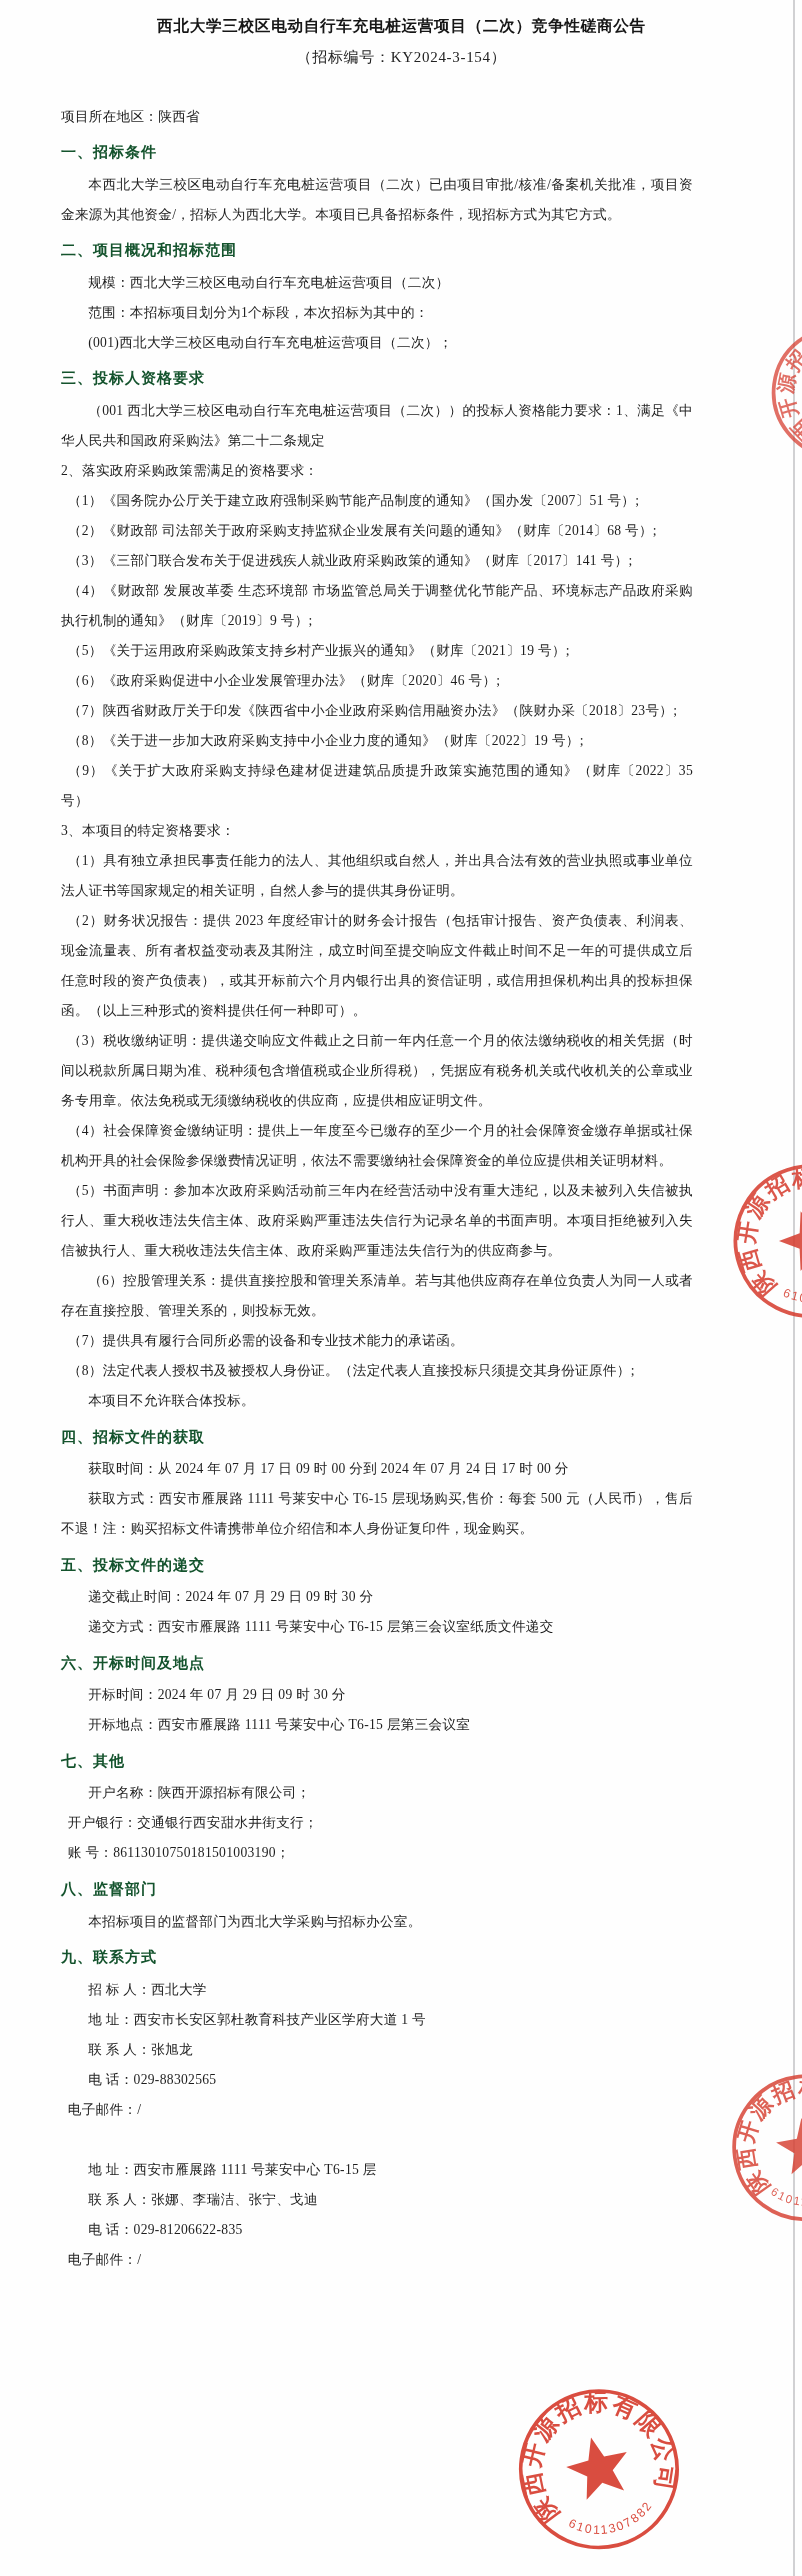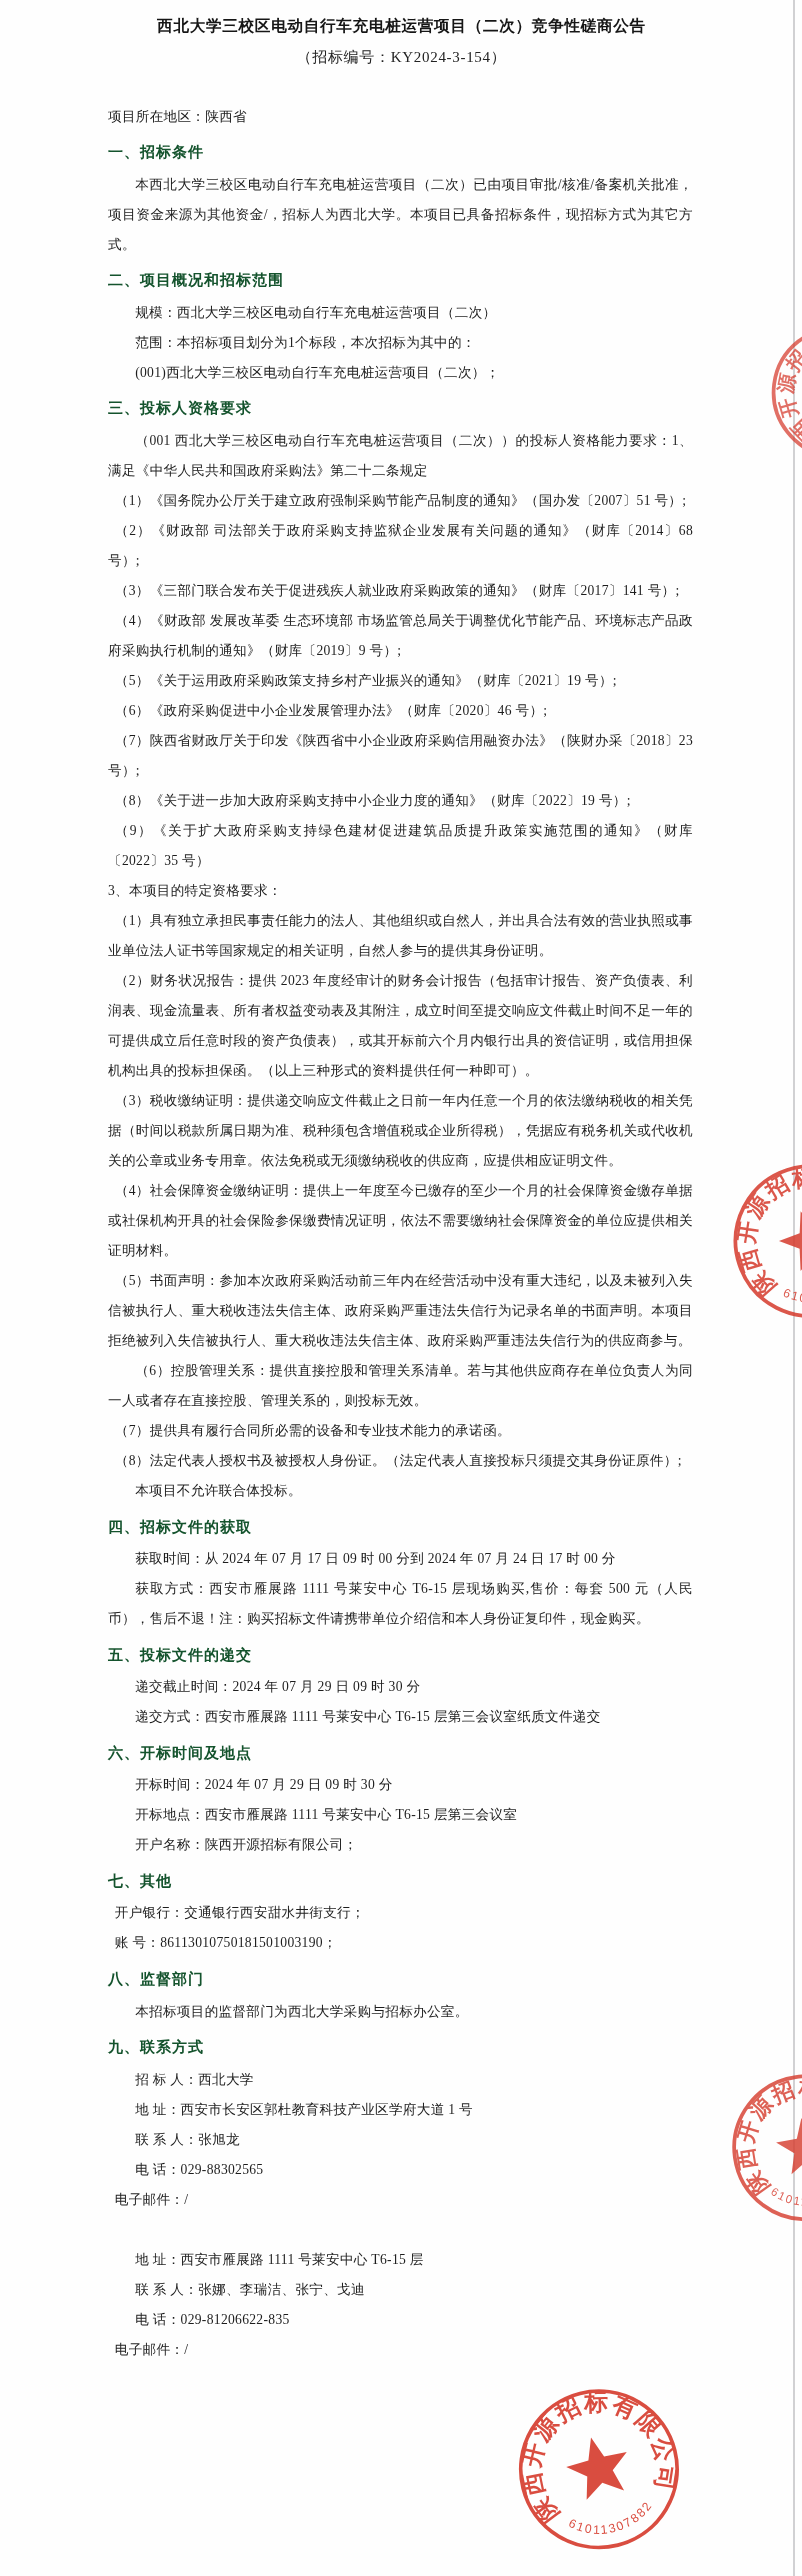--- a/index.html
+++ b/index.html
@@ -20,21 +20,21 @@
     margin:15px 102px 0 102px;
     font-size:15.6px;font-weight:700;line-height:22px;
     text-align:center;letter-spacing:0.7px;color:#161616;
   }
   .doc-subtitle{
     margin:9.5px 102px 35px 102px;
     font-size:15px;font-weight:400;line-height:20.4px;
     text-align:center;letter-spacing:0.7px;color:#222;
   }
   .doc-body{
-    padding:0 110px 0 108px;
+    padding:0 110px 0 61px;
     font-size:13.6px;line-height:30px;
     text-align:justify;letter-spacing:0.3px;
   }
   .blk{margin:0;text-indent:0;}
   .ind05{text-indent:.5em;}
   .ind2{text-indent:2em;}
   .blk-h{
     margin:5.4px 0 2.7px 0;
     font-size:15px;font-weight:700;letter-spacing:1px;color:#14532d;
   }
@@ -56,20 +56,21 @@
   <div class="doc-body" id="doc-body">
       <div class="blk">项目所在地区：陕西省</div>
       <div class="blk blk-h">一、招标条件</div>
       <div class="blk ind2">本西北大学三校区电动自行车充电桩运营项目（二次）已由项目审批/核准/备案机关批准，项目资金来源为其他资金/，招标人为西北大学。本项目已具备招标条件，现招标方式为其它方式。</div>
       <div class="blk blk-h">二、项目概况和招标范围</div>
       <div class="blk ind2">规模：西北大学三校区电动自行车充电桩运营项目（二次）</div>
       <div class="blk ind2">范围：本招标项目划分为1个标段，本次招标为其中的：</div>
       <div class="blk ind2">(001)西北大学三校区电动自行车充电桩运营项目（二次）；</div>
       <div class="blk blk-h">三、投标人资格要求</div>
       <div class="blk ind2">（001 西北大学三校区电动自行车充电桩运营项目（二次））的投标人资格能力要求：1、满足《中华人民共和国政府采购法》第二十二条规定</div>
+      <div class="blk">2、落实政府采购政策需满足的资格要求：</div>
       <div class="blk ind05">（1）《国务院办公厅关于建立政府强制采购节能产品制度的通知》（国办发〔2007〕51 号）;</div>
       <div class="blk ind05">（2）《财政部 司法部关于政府采购支持监狱企业发展有关问题的通知》（财库〔2014〕68 号）;</div>
       <div class="blk ind05">（3）《三部门联合发布关于促进残疾人就业政府采购政策的通知》（财库〔2017〕141 号）;</div>
       <div class="blk ind05">（4）《财政部 发展改革委 生态环境部 市场监管总局关于调整优化节能产品、环境标志产品政府采购执行机制的通知》（财库〔2019〕9 号）;</div>
       <div class="blk ind05">（5）《关于运用政府采购政策支持乡村产业振兴的通知》（财库〔2021〕19 号）;</div>
       <div class="blk ind05">（6）《政府采购促进中小企业发展管理办法》（财库〔2020〕46 号）;</div>
       <div class="blk ind05">（7）陕西省财政厅关于印发《陕西省中小企业政府采购信用融资办法》（陕财办采〔2018〕23号）;</div>
       <div class="blk ind05">（8）《关于进一步加大政府采购支持中小企业力度的通知》（财库〔2022〕19 号）;</div>
       <div class="blk ind05">（9）《关于扩大政府采购支持绿色建材促进建筑品质提升政策实施范围的通知》（财库〔2022〕35 号）</div>
       <div class="blk">3、本项目的特定资格要求：</div>
@@ -84,22 +85,22 @@
       <div class="blk ind2">本项目不允许联合体投标。</div>
       <div class="blk blk-h">四、招标文件的获取</div>
       <div class="blk ind2">获取时间：从 2024 年 07 月 17 日 09 时 00 分到 2024 年 07 月 24 日 17 时 00 分</div>
       <div class="blk ind2">获取方式：西安市雁展路 1111 号莱安中心 T6-15 层现场购买,售价：每套 500 元（人民币），售后不退！注：购买招标文件请携带单位介绍信和本人身份证复印件，现金购买。</div>
       <div class="blk blk-h">五、投标文件的递交</div>
       <div class="blk ind2">递交截止时间：2024 年 07 月 29 日 09 时 30 分</div>
       <div class="blk ind2">递交方式：西安市雁展路 1111 号莱安中心 T6-15 层第三会议室纸质文件递交</div>
       <div class="blk blk-h">六、开标时间及地点</div>
       <div class="blk ind2">开标时间：2024 年 07 月 29 日 09 时 30 分</div>
       <div class="blk ind2">开标地点：西安市雁展路 1111 号莱安中心 T6-15 层第三会议室</div>
+      <div class="blk blk-h">七、其他</div>
       <div class="blk ind2">开户名称：陕西开源招标有限公司；</div>
-      <div class="blk blk-h">七、其他</div>
       <div class="blk ind05">开户银行：交通银行西安甜水井街支行；</div>
       <div class="blk ind05">账  号：86113010750181501003190；</div>
       <div class="blk blk-h">八、监督部门</div>
       <div class="blk ind2">本招标项目的监督部门为西北大学采购与招标办公室。</div>
       <div class="blk blk-h">九、联系方式</div>
       <div class="blk ind2">招 标 人：西北大学</div>
       <div class="blk ind2">地    址：西安市长安区郭杜教育科技产业区学府大道 1 号</div>
       <div class="blk ind2">联 系 人：张旭龙</div>
       <div class="blk ind2">电    话：029-88302565</div>
       <div class="blk ind05">电子邮件：/</div>

